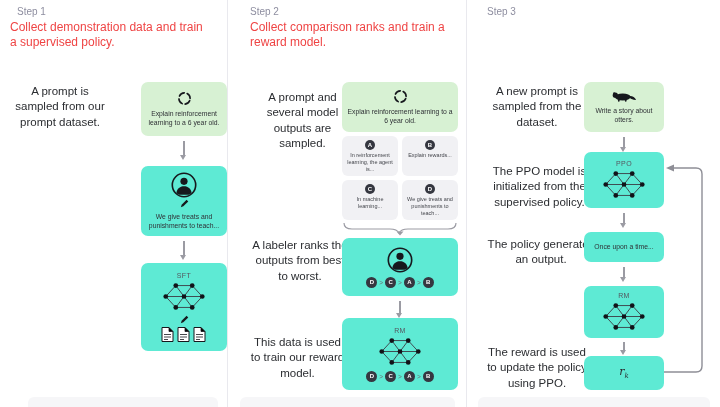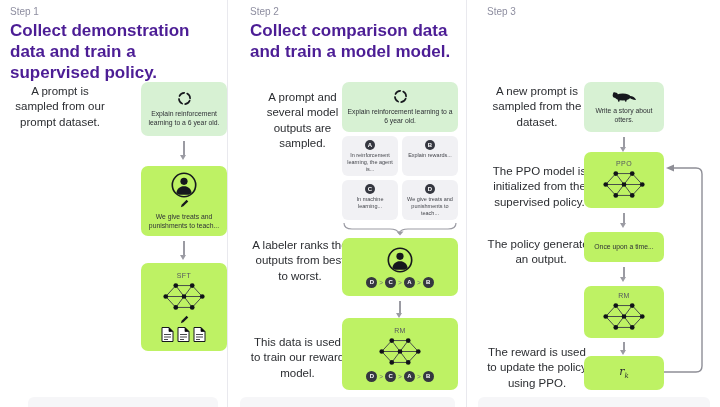--- a/index.html
+++ b/index.html
@@ -1,25 +1,25 @@
 <!DOCTYPE html>
 <html><head>
 <meta charset="utf-8">
 <style>
   html,body{margin:0;padding:0;background:#fff;}
   .canvas{position:relative;width:720px;height:407px;background:#ffffff;overflow:hidden;
           font-family:"Liberation Sans","DejaVu Sans",sans-serif;color:#202123;}
   .divider{position:absolute;top:0;bottom:0;width:1px;background:#e9e9ee;}
   .step-label{position:absolute;font-size:10px;color:#8e8ea0;}
-  .col-title{position:absolute;font-size:17px;font-weight:bold;line-height:1.24;color:#4c1d95;}
+  .col-title{position:absolute;font-size:12px;font-weight:normal;line-height:1.24;color:#ef4444;}
   .caption{position:absolute;font-size:11.5px;line-height:1.33;color:#2b2d31;text-align:center;}
   .box{position:absolute;border-radius:7px;display:flex;flex-direction:column;
        align-items:center;justify-content:center;text-align:center;box-sizing:border-box;padding:4px;}
   .green{background:#d7f1d3;}
-  .gray{background:#bef264;}
+  .gray{background:#5eead4;}
   .box-text{font-size:6.8px;line-height:1.35;color:#2f3136;margin-top:3px;}
   .model-label{font-size:7px;color:#55565f;letter-spacing:.4px;margin-bottom:2px;}
   .arrow{position:absolute;width:1.6px;background:#9b9ba3;}
   .arrow::after{content:"";position:absolute;left:-2.8px;bottom:-5px;
                 border:3.5px solid transparent;border-top:5px solid #9b9ba3;border-bottom:none;}
   .cell{position:absolute;border-radius:6px;background:#f1f1f4;display:flex;flex-direction:column;
         align-items:center;box-sizing:border-box;padding:4px 3px 2px;text-align:center;}
   .dot{width:11px;height:11px;border-radius:50%;background:#353740;color:#fff;display:flex;
        align-items:center;justify-content:center;font-size:6px;font-weight:bold;flex:0 0 auto;}
   .cell .dot{width:10px;height:10px;}
@@ -32,21 +32,21 @@
   .icon-slot{display:flex;align-items:center;justify-content:center;}
 </style>
 </head>
 <body>
 
 <div class="canvas">
 
   <div class="divider" style="left:227px"></div>
   <div class="divider" style="left:466px"></div>
 
-  <div class="step-label" style="left:10px;top:6px">Step 1</div>
+  <div class="step-label" style="left:17px;top:6px">Step 1</div>
   <div class="col-title" style="left:10px;top:20px;width:200px">Collect demonstration data and train a supervised policy.</div>
 
   <div class="caption" style="left:10px;top:84px;width:100px">A prompt is sampled from our prompt dataset.</div>
 
   <div class="box green" style="left:141px;top:82px;width:86px;height:54px">
     <span class="icon-slot">
   <svg width="15" height="15" viewBox="0 0 16 16" xmlns="http://www.w3.org/2000/svg">
     <circle cx="8" cy="8" r="6" fill="none" stroke="#16181d" stroke-width="1.7" stroke-dasharray="6.2 3.2" stroke-linecap="round" transform="rotate(22 8 8)"></circle>
   </svg>
 </span>
@@ -131,21 +131,21 @@
             <line x1="19" y1="13.5" x2="23" y2="13.5"></line>
       <line x1="35" y1="8.5" x2="42" y2="8.5"></line>
             <line x1="35" y1="11" x2="42" y2="11"></line>
             <line x1="35" y1="13.5" x2="39" y2="13.5"></line>
     </g>
   </svg>
 </span>
   </div>
 
   <div class="step-label" style="left:250px;top:6px">Step 2</div>
-  <div class="col-title" style="left:250px;top:20px;width:205px">Collect comparison data and train a model model.</div>
+  <div class="col-title" style="left:250px;top:20px;width:205px">Collect comparison ranks and train a reward model.</div>
 
   <div class="caption" style="left:250px;top:90px;width:105px">A prompt and several model outputs are sampled.</div>
   <div class="caption" style="left:250px;top:238px;width:100px">A labeler ranks the outputs from best to worst.</div>
   <div class="caption" style="left:250px;top:335px;width:95px">This data is used to train our reward model.</div>
 
   <div class="box green" style="left:342px;top:82px;width:116px;height:50px">
     <span class="icon-slot">
   <svg width="15" height="15" viewBox="0 0 16 16" xmlns="http://www.w3.org/2000/svg">
     <circle cx="8" cy="8" r="6" fill="none" stroke="#16181d" stroke-width="1.7" stroke-dasharray="6.2 3.2" stroke-linecap="round" transform="rotate(22 8 8)"></circle>
   </svg>

